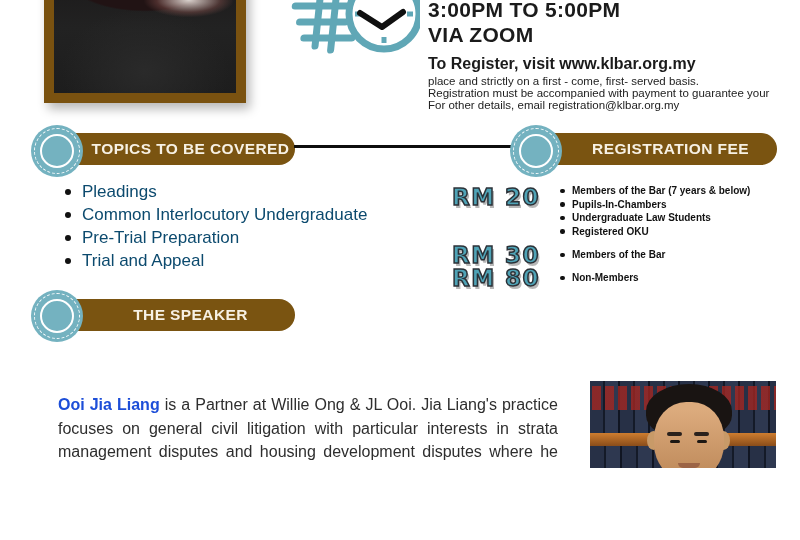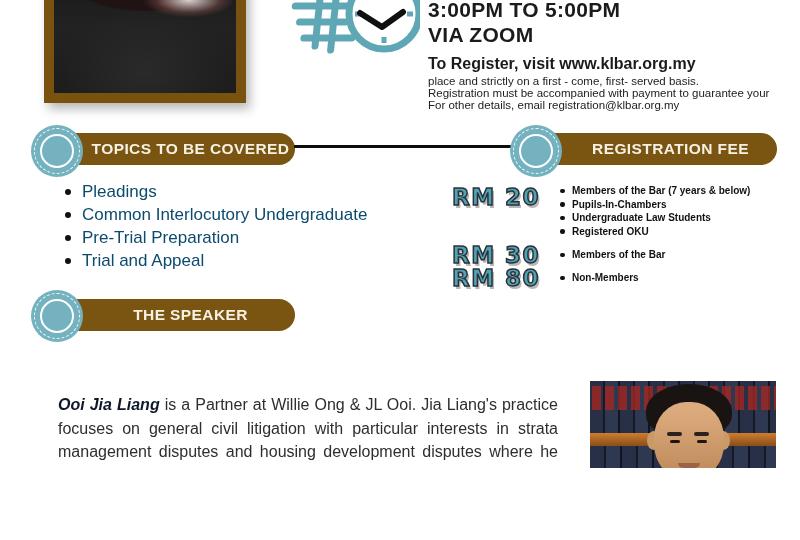--- a/index.html
+++ b/index.html
@@ -55,21 +55,21 @@
               text-shadow:2px 2.5px 0 rgba(95,95,95,0.45);white-space:nowrap;}
   .fee-list{margin:0;padding:0;list-style:none;margin-left:14px;}
   .fee-list li{position:relative;padding-left:14px;font-size:10px;font-weight:bold;
                line-height:13.5px;color:#111;white-space:nowrap;}
   .fee-list li::before{content:"";position:absolute;left:2px;top:4.5px;width:4.5px;height:4.5px;
                border-radius:50%;background:#111;}
 
   
   .bio{position:absolute;left:58px;top:377px;width:500px;font-size:16px;line-height:23.5px;
        color:#2e2e2e;text-align:justify;}
-  .bio .bio-name{font-weight:bold;font-style:italic;color:#0f172a;}
+  .bio .bio-name{font-weight:bold;color:#1d4ed8;}
 
   
   .speaker-photo{position:absolute;left:590px;top:381px;width:186px;height:162px;overflow:hidden;background:#1a1f2b;}
   .sp{position:absolute;}
   .sp-books-top{left:0;top:0;right:0;height:54px;background:
      repeating-linear-gradient(90deg,#273046 0 13px,#141a28 13px 15px,#2e3850 15px 28px,#101522 28px 30px);}
   .sp-red-top{left:0;top:5px;right:0;height:24px;opacity:.85;background:
      repeating-linear-gradient(90deg,rgba(168,38,32,0.9) 2px 11px,rgba(0,0,0,0) 11px 15px);}
   .sp-shelf{left:0;top:52px;right:0;height:13px;background:linear-gradient(180deg,#ce7d2f,#8a4d1a);}
   .sp-books-bottom{left:0;top:65px;right:0;height:100px;background:

